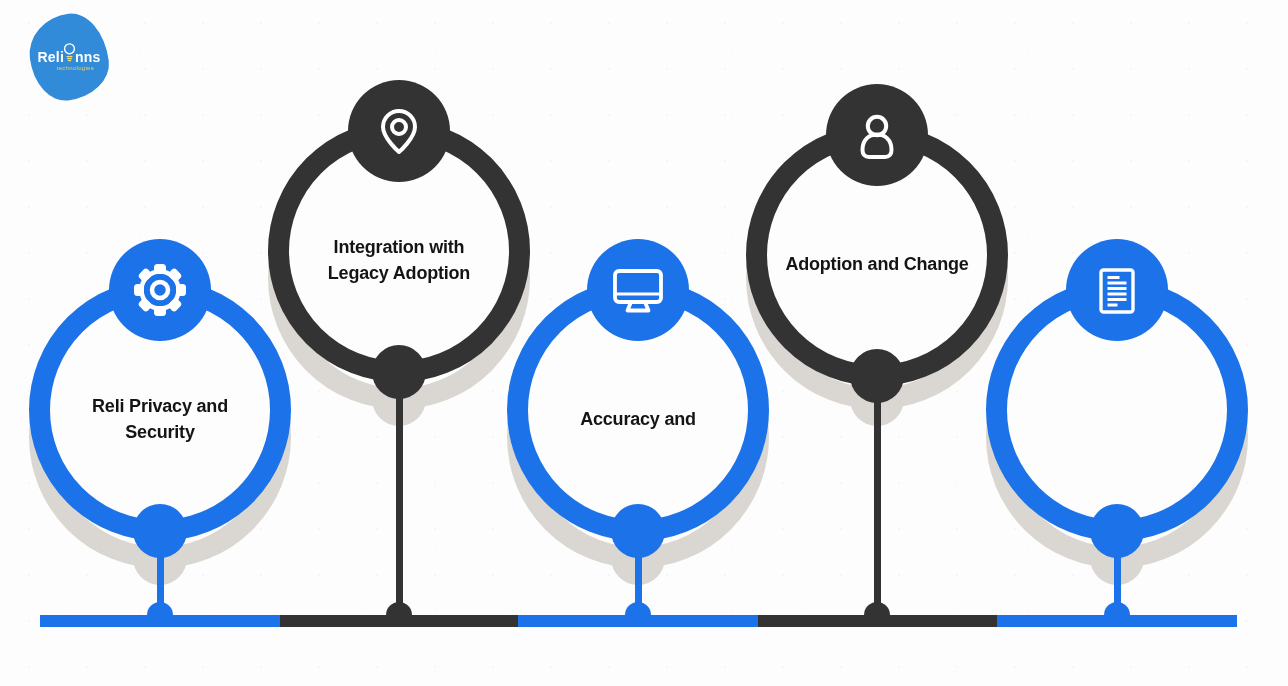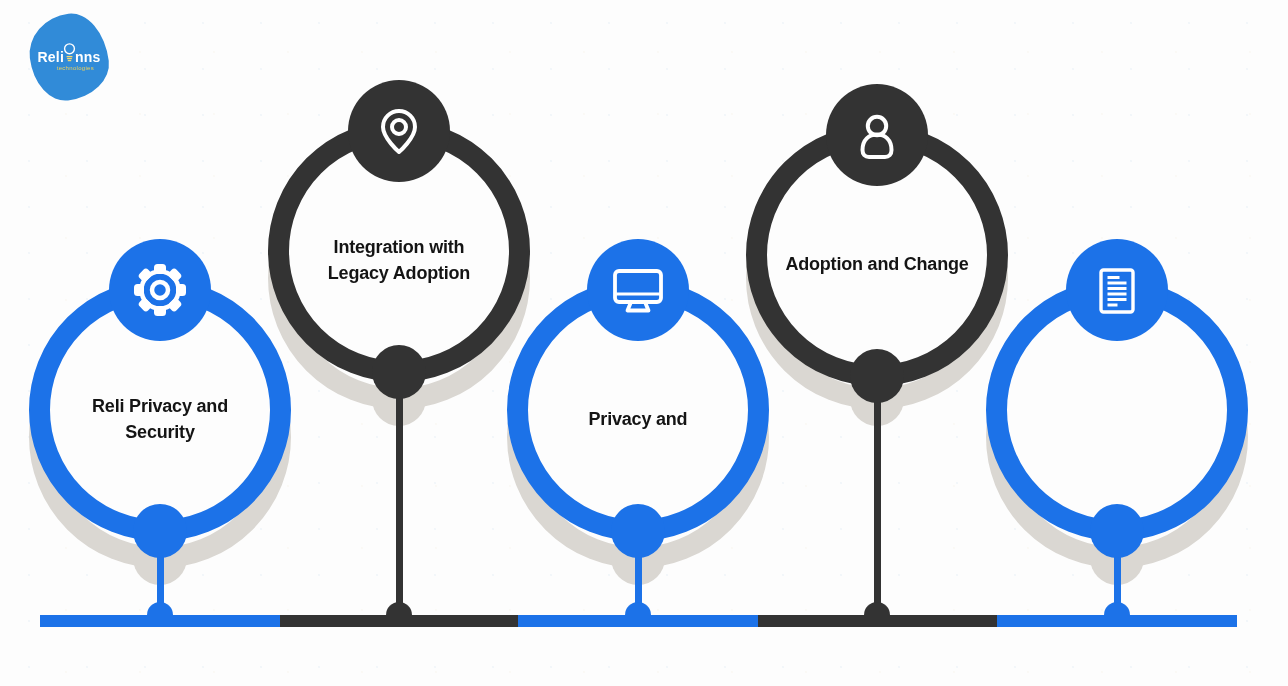--- a/index.html
+++ b/index.html
@@ -158,21 +158,21 @@
     <div class="ring"></div>
     <div class="icon-disc">
       <svg width="54" height="54" viewBox="-27 -27 54 54">
         <rect x="-23" y="-19" width="46" height="31" rx="4" fill="none" stroke="#ffffff" stroke-width="3.8"></rect>
         <line x1="-23" y1="4" x2="23" y2="4" stroke="#ffffff" stroke-width="3.2"></line>
         <path d="M -7 12 L -10.5 20.5 L 10.5 20.5 L 7 12" fill="none" stroke="#ffffff" stroke-width="3.8" stroke-linejoin="round"></path>
       </svg>
     </div>
     <div class="dot"></div>
     <div class="label">
-      <span class="ln">Privacy and</span>
+      <span class="ln">Accuracy and</span>
     </div>
   </div>
 
   <div class="node dark" style="left:746px;top:124px">
     <div class="ring"></div>
     <div class="icon-disc">
       <svg width="50" height="52" viewBox="-25 -27 50 52">
         <circle cx="0" cy="-10" r="9.2" fill="none" stroke="#ffffff" stroke-width="4"></circle>
         <path d="M -14.5 14 C -14.5 3.5 -8 -1.5 0 -1.5 C 8 -1.5 14.5 3.5 14.5 14 C 14.5 18.5 12 21 8 21 L -8 21 C -12 21 -14.5 18.5 -14.5 14 Z" fill="none" stroke="#ffffff" stroke-width="4" stroke-linejoin="round"></path>
       </svg>

